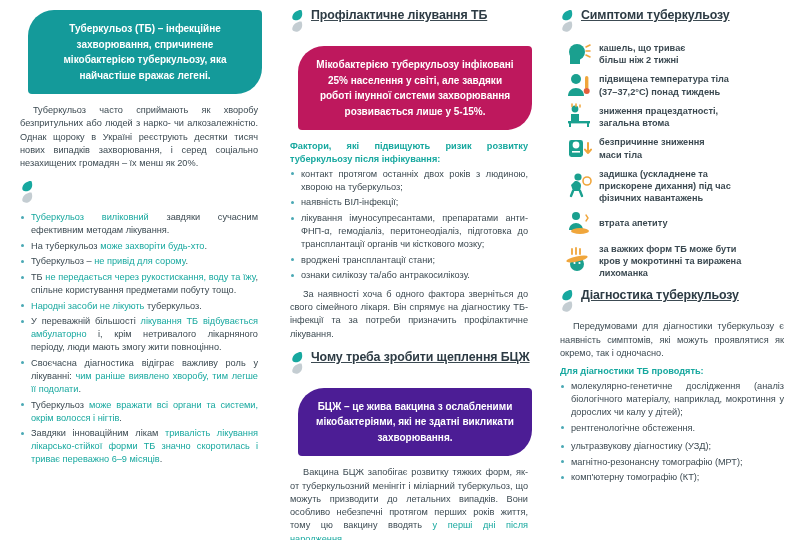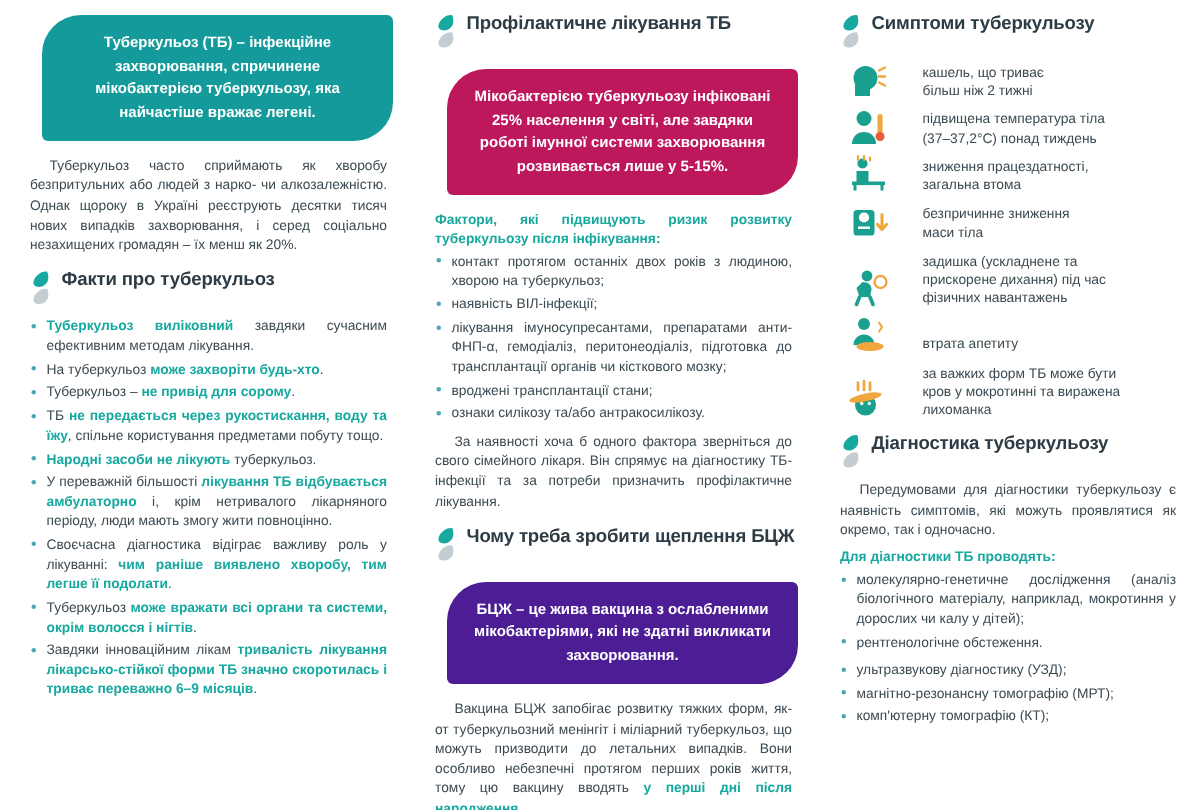--- a/index.html
+++ b/index.html
@@ -33,40 +33,41 @@
   .callout.teal{ background:#149a9a; }
   .callout.blue{ background:#be185d; }
   .callout.teal2{ background:#4c1d95; }
 
   
   .heading{
     display:flex;
     align-items:flex-start;
     gap:7px;
     margin:4px 0 7px 14px;
+    text-decoration:underline;
   }
   .heading .leafwrap{ flex:0 0 auto; padding-top:1px; }
   .heading h2{
     font-size:12.4px;
     font-weight:bold;
     color:#2d3b44;
     line-height:1.22;
     letter-spacing:-.1px;
   }
 
   
   .para{
     font-size:9.2px;
     line-height:1.44;
     text-align:justify;
     text-indent:13px;
     margin:0 10px 5px 14px;
     color:#3c4a52;
   }
-  .hl{ color:#17a89f; font-weight:bold;margin-top:26px; }
+  .hl{ color:#17a89f; font-weight:normal;margin-top:26px; }
 
   
   ul.blist{ list-style:none; margin:0 10px 3px 14px; }
   ul.blist li{
     position:relative;
     padding-left:11px;
     font-size:9.2px;
     line-height:1.42;
     text-align:justify;
     margin-bottom:2.5px;
@@ -85,23 +86,24 @@
     font-weight:bold;
     color:#17a89f;
     margin:0 10px 2px 14px;
     line-height:1.4;
     text-align:justify;
   }
 
   
   .sym{
     display:flex;
-    align-items:flex-end;
-    gap:23px;
+    align-items:center;
+    gap:7px;
     margin:0 8px 5px 20px;
+    font-weight:bold;
   }
   .sym .ico{ flex:0 0 26px; height:26px; }
   .sym .txt{
     font-size:9.2px;
     line-height:1.33;
     padding-top:2px;
     color:#3c4a52;
   }
   svg{ display:block; }
 </style>
@@ -116,21 +118,20 @@
 
     <div class="para">Туберкульоз часто сприймають як хворобу безпритульних або людей з нарко- чи алкозалежністю. Однак щороку в Україні реєструють десятки тисяч нових випадків захворювання, і серед соціально незахищених громадян – їх менш як 20%.</div>
 
     <div class="heading">
       <span class="leafwrap">
         <svg width="14" height="24" viewBox="0 0 14 24">
           <path d="M11.5 1.2c1.6 4.2.6 8-3 9.6-2 .9-4.4.6-5.6-.6C1.4 8.6 2.8 4.6 6 2.6c1.9-1.2 4-1.8 5.5-1.4z" fill="#17a89f"></path>
           <path d="M11.5 12.6c1.6 4.2.6 8-3 9.6-2 .9-4.4.6-5.6-.6-1.5-1.6-.1-5.6 3.1-7.6 1.9-1.2 4-1.8 5.5-1.4z" fill="#c4cdd2"></path>
         </svg>
       </span>
-      <h2>Факти про туберкульоз</h2>
     </div>
 
     <ul class="blist" id="facts-list">
         <li><span class="hl">Туберкульоз виліковний</span><span> завдяки сучасним ефективним методам лікування.</span></li>
         <li><span>На туберкульоз </span><span class="hl">може захворіти будь-хто</span><span>.</span></li>
         <li><span>Туберкульоз – </span><span class="hl">не привід для сорому</span><span>.</span></li>
         <li><span>ТБ </span><span class="hl">не передається через рукостискання, воду та їжу</span><span>, спільне користування предметами побуту тощо.</span></li>
         <li><span class="hl">Народні засоби не лікують</span><span> туберкульоз.</span></li>
         <li><span>У переважній більшості </span><span class="hl">лікування ТБ відбувається амбулаторно</span><span> і, крім нетривалого лікарняного періоду, люди мають змогу жити повноцінно.</span></li>
         <li><span>Своєчасна діагностика відіграє важливу роль у лікуванні: </span><span class="hl">чим раніше виявлено хворобу, тим легше її подолати</span><span>.</span></li>

